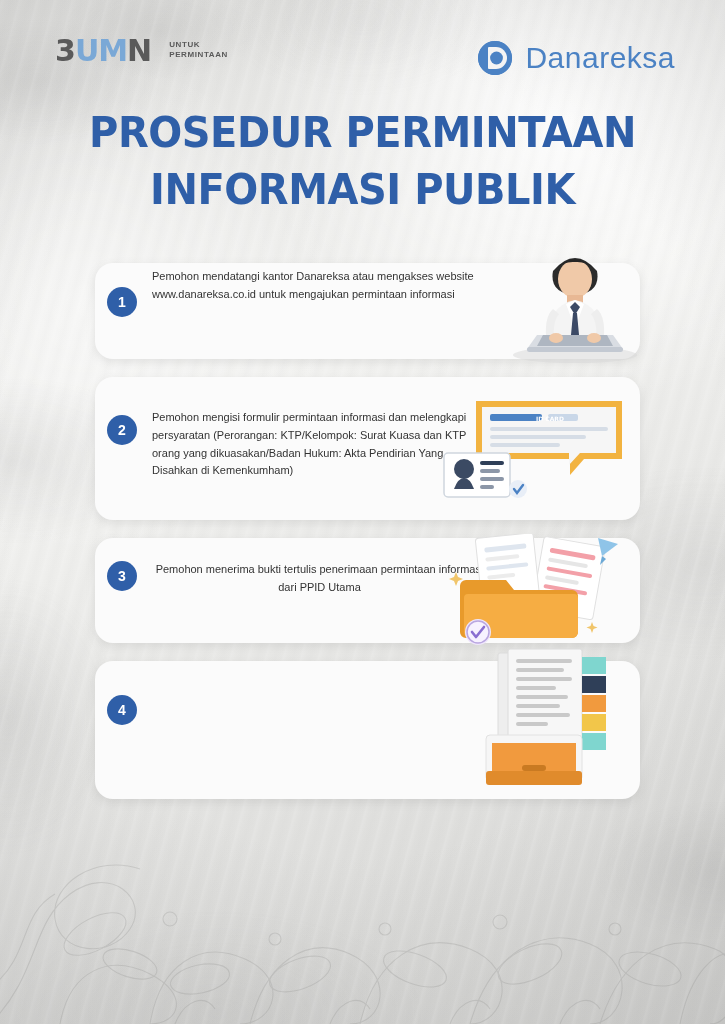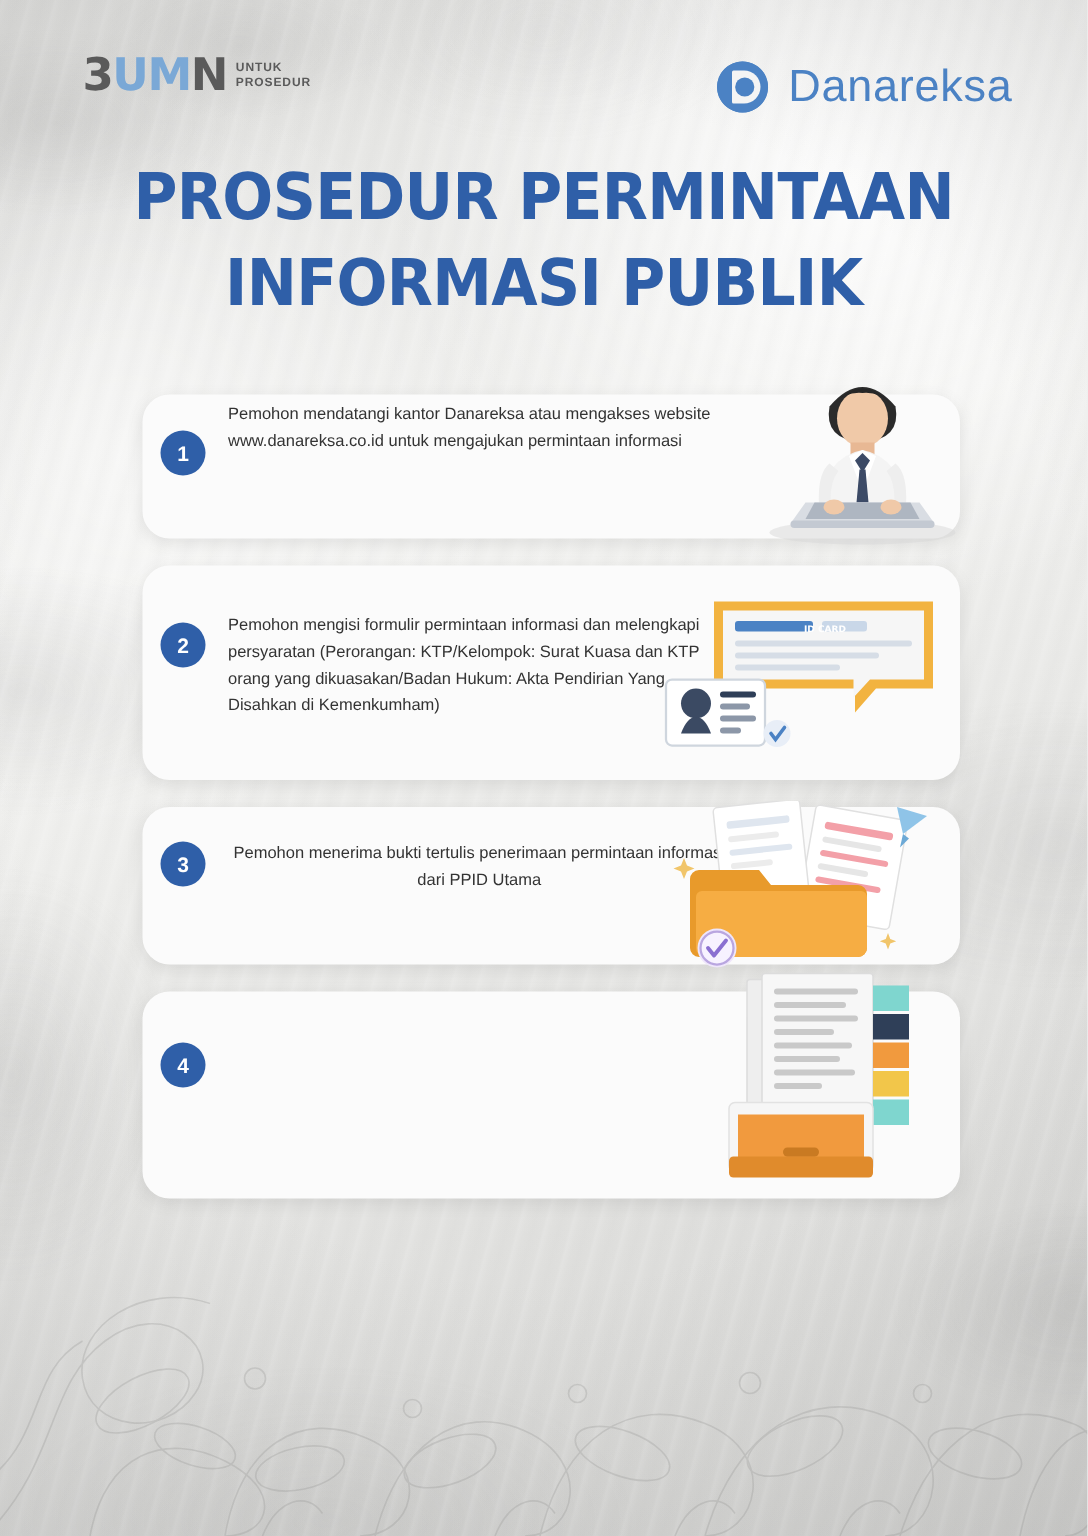--- a/index.html
+++ b/index.html
@@ -57,21 +57,21 @@
     position: absolute; inset: 0;
     background: radial-gradient(ellipse 90% 70% at 50% 45%, rgba(255,255,255,0) 55%, rgba(120,120,120,0.18) 100%);
   }
 
   
   .logo-bumn {
     position: absolute;
     left: 55px; top: 36px;
     display: flex;
     align-items: center;
-    gap: 6px;
+    gap: 18px;
   }
   .bumn-word {
     font-family: "DejaVu Sans", sans-serif;
     font-weight: 700;
     font-size: 30px;
     letter-spacing: -1px;
     line-height: 1;
     color: #5a5a5a;
   }
   .bumn-word .u { color: #7aa8d6; }
@@ -211,21 +211,21 @@
     <path d="M450 300 C 460 275 480 270 490 285"></path>
     <path d="M560 300 C 570 275 590 270 600 285"></path>
   </g>
 </svg>
 <div class="bg-vignette"></div>
 
 <div class="logo-bumn">
   <div class="bumn-word"><span>3</span><span class="u">U</span><span class="m">M</span><span>N</span></div>
   <div class="bumn-sub">
     <div>UNTUK</div>
-    <div>PROSEDUR</div>
+    <div>PERMINTAAN</div>
   </div>
 </div>
 
 <div class="logo-danareksa">
   <svg width="40" height="40" viewBox="0 0 40 40">
     <path d="M20 2 A18 18 0 1 1 19.9 2 Z" fill="none"></path>
     <path d="M20 3 a17 17 0 1 0 0.1 0 Z" fill="#4b82c4"></path>
     <path d="M12 8 h9 a12 12 0 0 1 0 24 h-9 a15 15 0 0 0 0 -24 Z" fill="#ffffff" opacity="0.0"></path>
     <circle cx="20" cy="20" r="17" fill="#4b82c4"></circle>
     <path d="M14 9 h7 a11 11 0 0 1 0 22 h-7 a1 1 0 0 1 -1 -1 v-20 a1 1 0 0 1 1 -1 Z" fill="#f4f4f4"></path>

